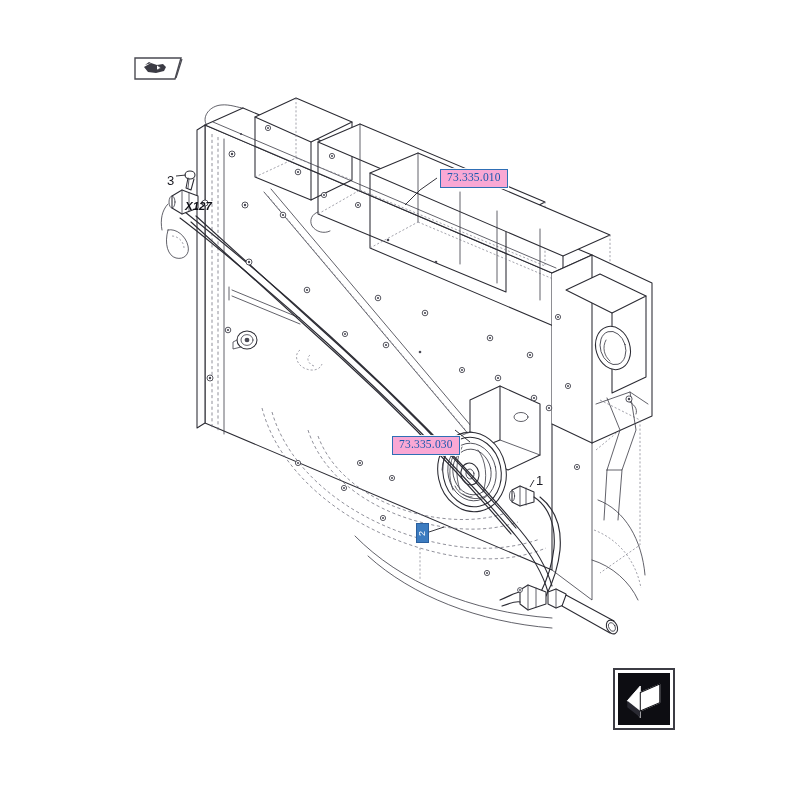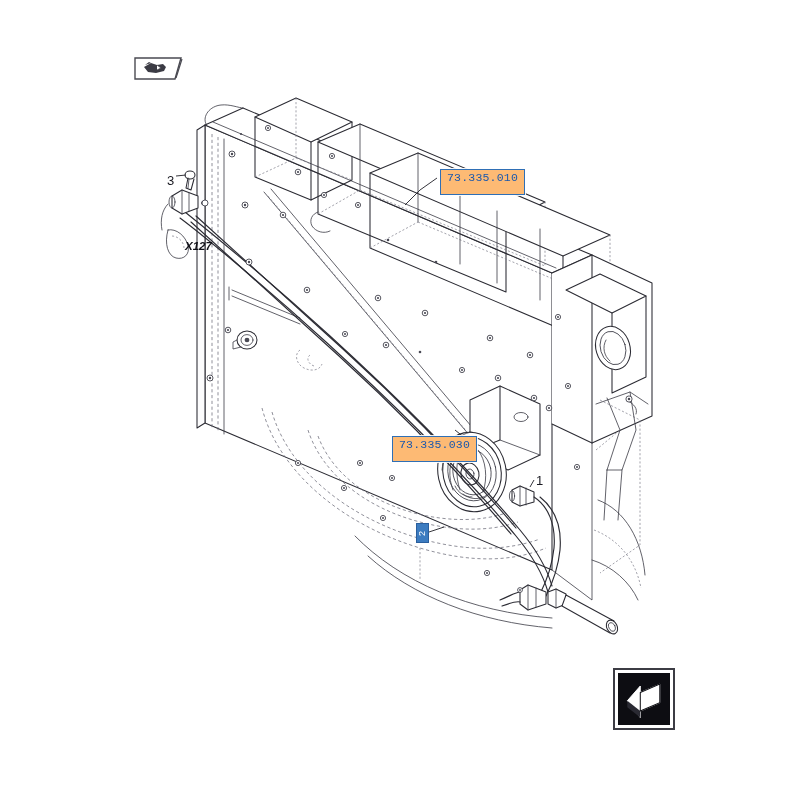--- a/index.html
+++ b/index.html
@@ -16,27 +16,27 @@
   .hose{fill:none;stroke:#2b2b33;stroke-width:1.15;stroke-linejoin:round;stroke-linecap:round;}
   .leader{fill:none;stroke:#2b2b33;stroke-width:0.95;}
   .face{fill:#ffffff;}
   .face-s{fill:#fcfcfd;}
   .bolt-o{fill:#ffffff;stroke:#3a3a44;stroke-width:0.85;}
   .bolt-i{fill:#4a4a55;}
 
   
   .callout{
     position:absolute;
-    background:#fdba74;
+    background:#f9a8d4;
     border:1.3px solid #2f6fb5;
     color:#1a58ad;
     font-size:11.5px;
-    font-family:Liberation Mono, monospace;
+    font-family:Liberation Serif, serif;
     letter-spacing:0.2px;
-    padding:2px 6px 10px 6px;
+    padding:2px 6px 3px 6px;
     white-space:nowrap;
     line-height:1.0;
     box-shadow:0 0 0 1px rgba(255,255,255,0.9);
   }
   .numlabel{
     position:absolute;
     color:#1a1a22;
     font-size:13px;
     font-family:"Liberation Sans",sans-serif;
     white-space:nowrap;
@@ -44,21 +44,20 @@
   }
   .connlabel{
     position:absolute;
     color:#111118;
     font-size:11.5px;
     font-weight:bold;
     font-style:italic;
     font-family:"Liberation Sans",sans-serif;
     white-space:nowrap;
     line-height:1;
-    margin-top:40px;
   }
   
   .badge2{
     position:absolute;
     width:11px;height:18px;
     background:#3d7cc0;
     border:1px solid #2a5f9e;
     color:#ffffff;
     font-size:9px;
     font-family:"Liberation Sans",sans-serif;

